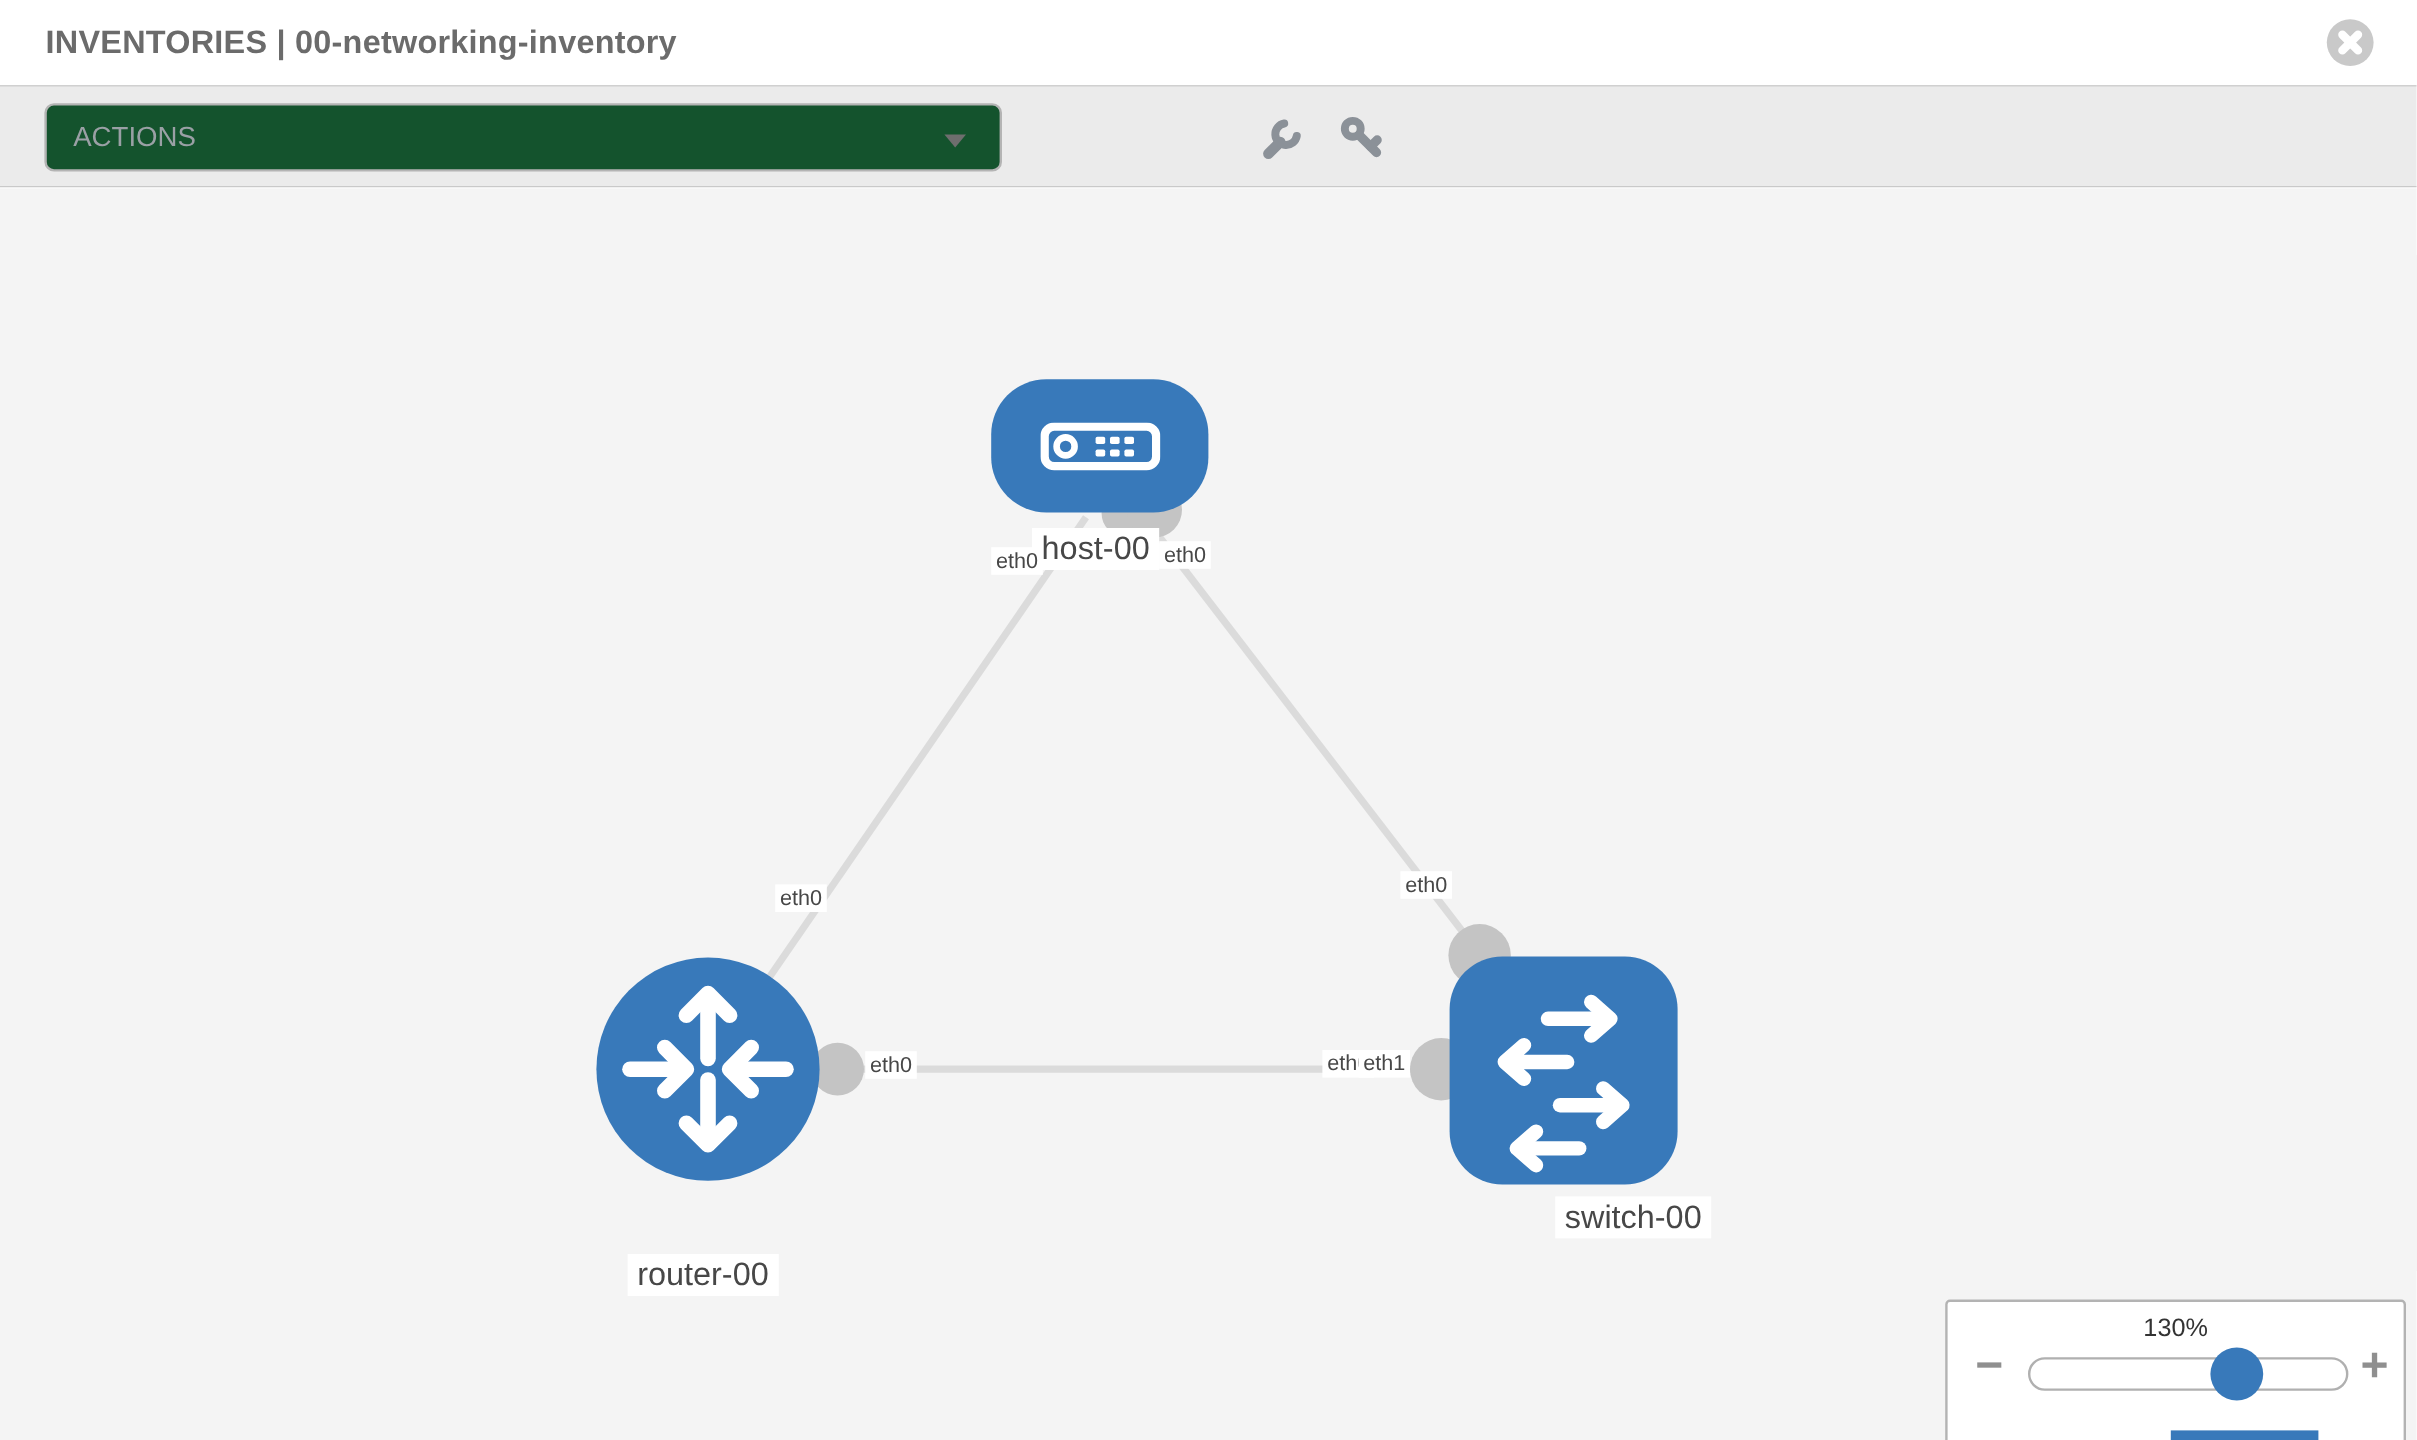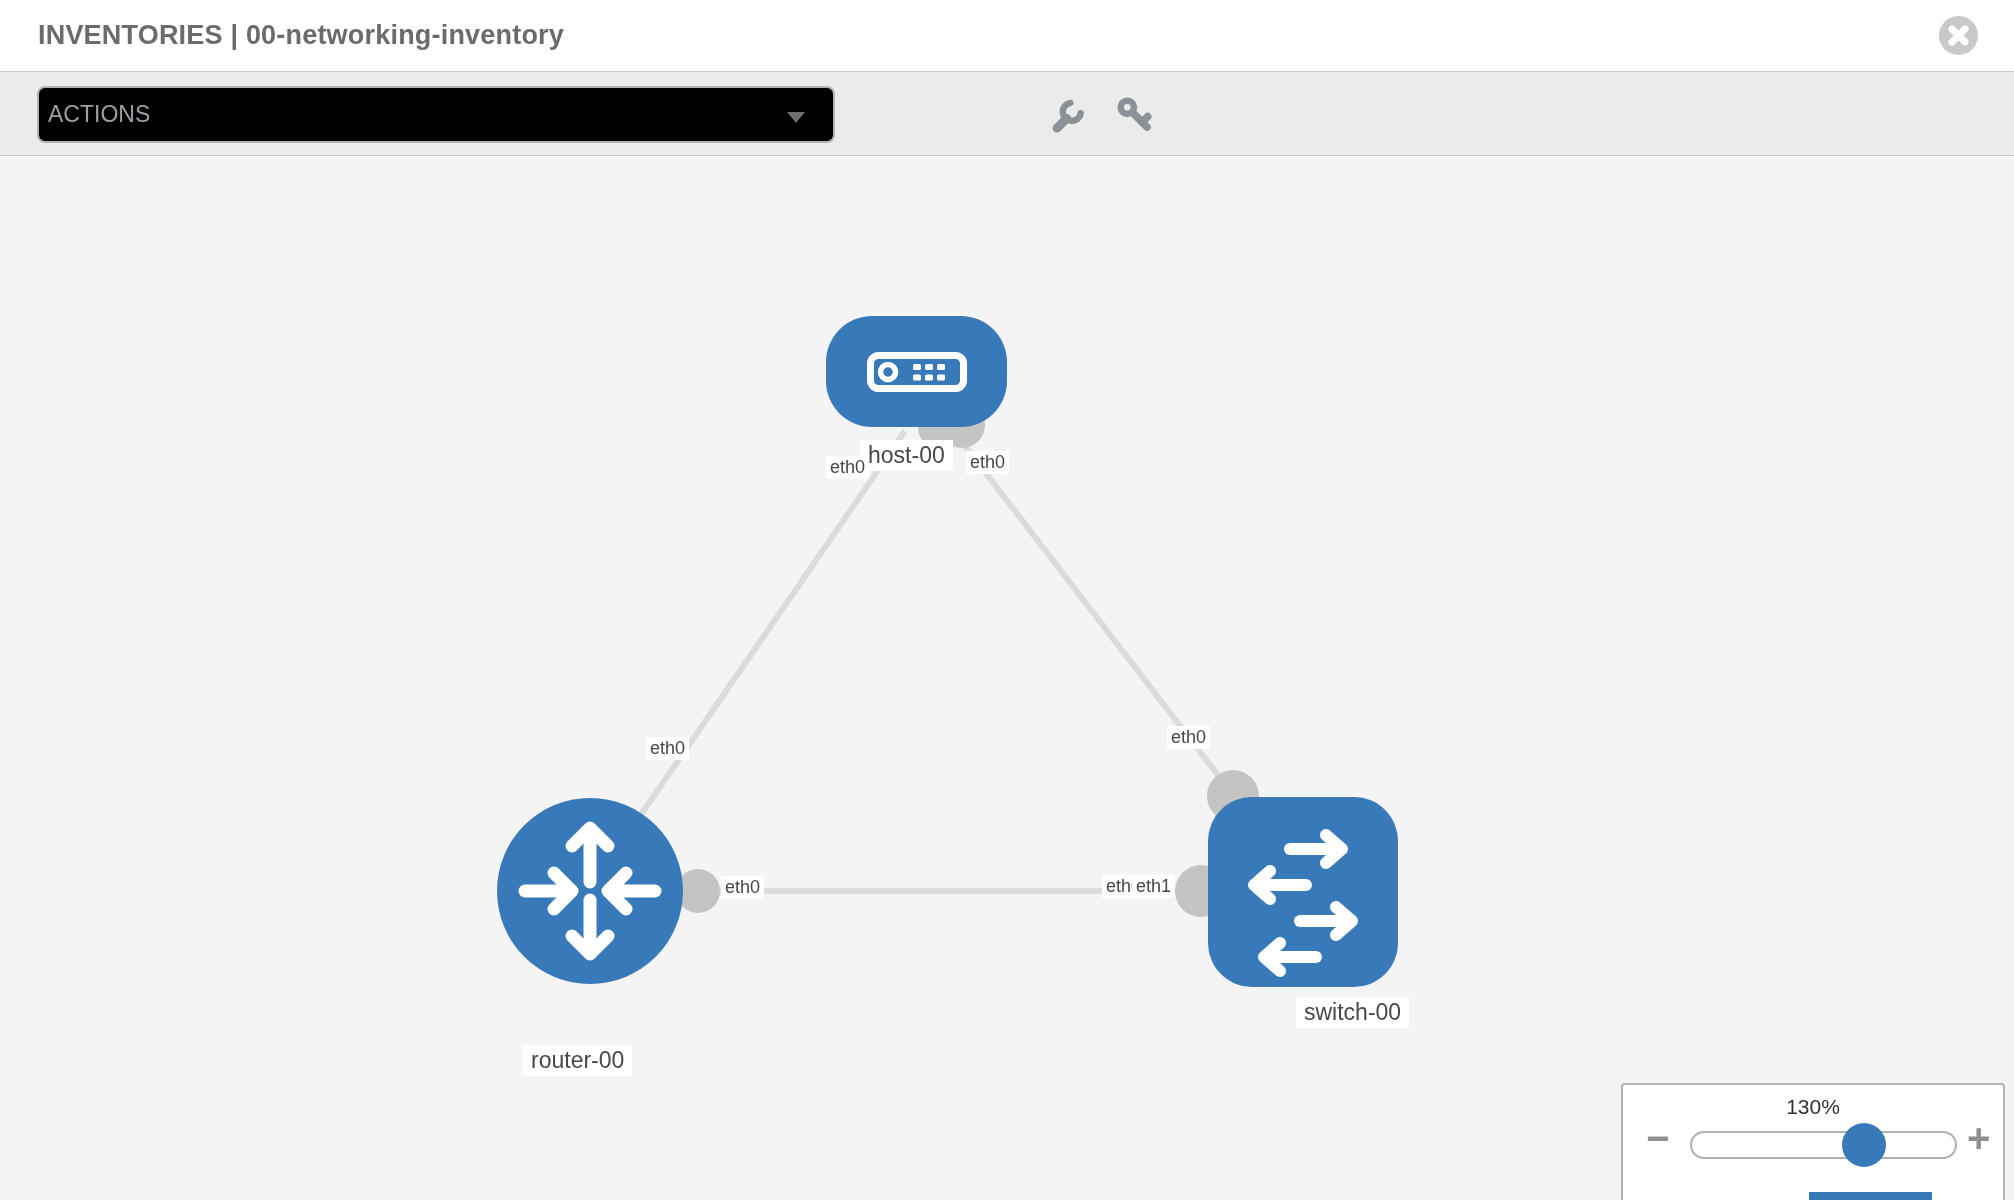--- a/index.html
+++ b/index.html
@@ -13,24 +13,24 @@
                   font-size:27px; font-weight:bold; color:var(--header-text,#6b6b6b); letter-spacing:.2px; }
   .close-btn { position:absolute; left:1939px; top:16px; width:39px; height:39px; border-radius:50%;
                background:var(--close-gray,#c9c9c9); cursor:pointer; }
   .close-btn svg { position:absolute; left:0; top:0; }
 
   
   .toolbar { position:absolute; left:0; top:71px; width:2014px; height:85px;
              background:var(--toolbar-bg,#ebebeb);
              border-top:1px solid var(--toolbar-border,#c9c9c9);
              border-bottom:1px solid var(--toolbar-border,#c9c9c9); }
-  .select-box { position:absolute; top:14px; height:57px; background:#000000;
+  .select-box { position:absolute; top:14px; height:57px; background:#14532d;
                 border:2px solid var(--control-border,#b4b4b4); border-radius:8px;
                 font-size:23px; color:var(--muted-text,#9aa0a5); line-height:53px;
-                padding-left:9px; cursor:pointer; }
+                padding-left:22px; cursor:pointer; }
   .select-actions { left:37px;  width:798px; }
   .select-search  { left:1182px; width:796px; }
   .caret { position:absolute; top:24px; width:0; height:0;
            border-left:9px solid transparent; border-right:9px solid transparent;
            border-top:11px solid #6e6e6e; }
   .caret-actions { right:28px; }
   .caret-search  { right:28px; }
   .tool-icon { position:absolute; top:21px; width:44px; height:44px; cursor:pointer; }
   .tool-wrench { left:1046px; }
   .tool-key    { left:1113px; }
@@ -42,21 +42,21 @@
   .graph-svg line { cursor:pointer; }
 
   .node { position:absolute; z-index:3; background:var(--node-blue,#3879ba); cursor:pointer;
           display:flex; align-items:center; justify-content:center; }
   .node-host   { left:826px; top:159px;  width:181px; height:111px; border-radius:46px; }
   .node-router { left:497px; top:641px;  width:186px; height:186px; border-radius:50%; }
   .node-switch { left:1208px; top:640px; width:190px; height:190px; border-radius:44px; }
 
   .glabel { position:absolute; z-index:4; background:#fff; color:var(--label-text,#474747);
             white-space:nowrap; text-align:right; }
-  .node-label { font-size:23px; padding:2px 8px; }
+  .node-label { font-size:27px; padding:2px 8px; }
   .port-label { font-size:18px; padding:1px 4px; }
   .front { z-index:5; }
 
   
   .zoom-panel { position:absolute; left:1621px; top:926px; width:384px; height:160px;
                 background:#fff; border:2px solid var(--panel-border,#b3b3b3);
                 border-radius:4px; z-index:6; }
   .zoom-percent { position:absolute; left:0; top:10px; width:100%; text-align:center;
                   font-size:21px; color:#333; }
   .zoom-minus, .zoom-plus { position:absolute; top:31px; font-size:40px; font-weight:bold;

